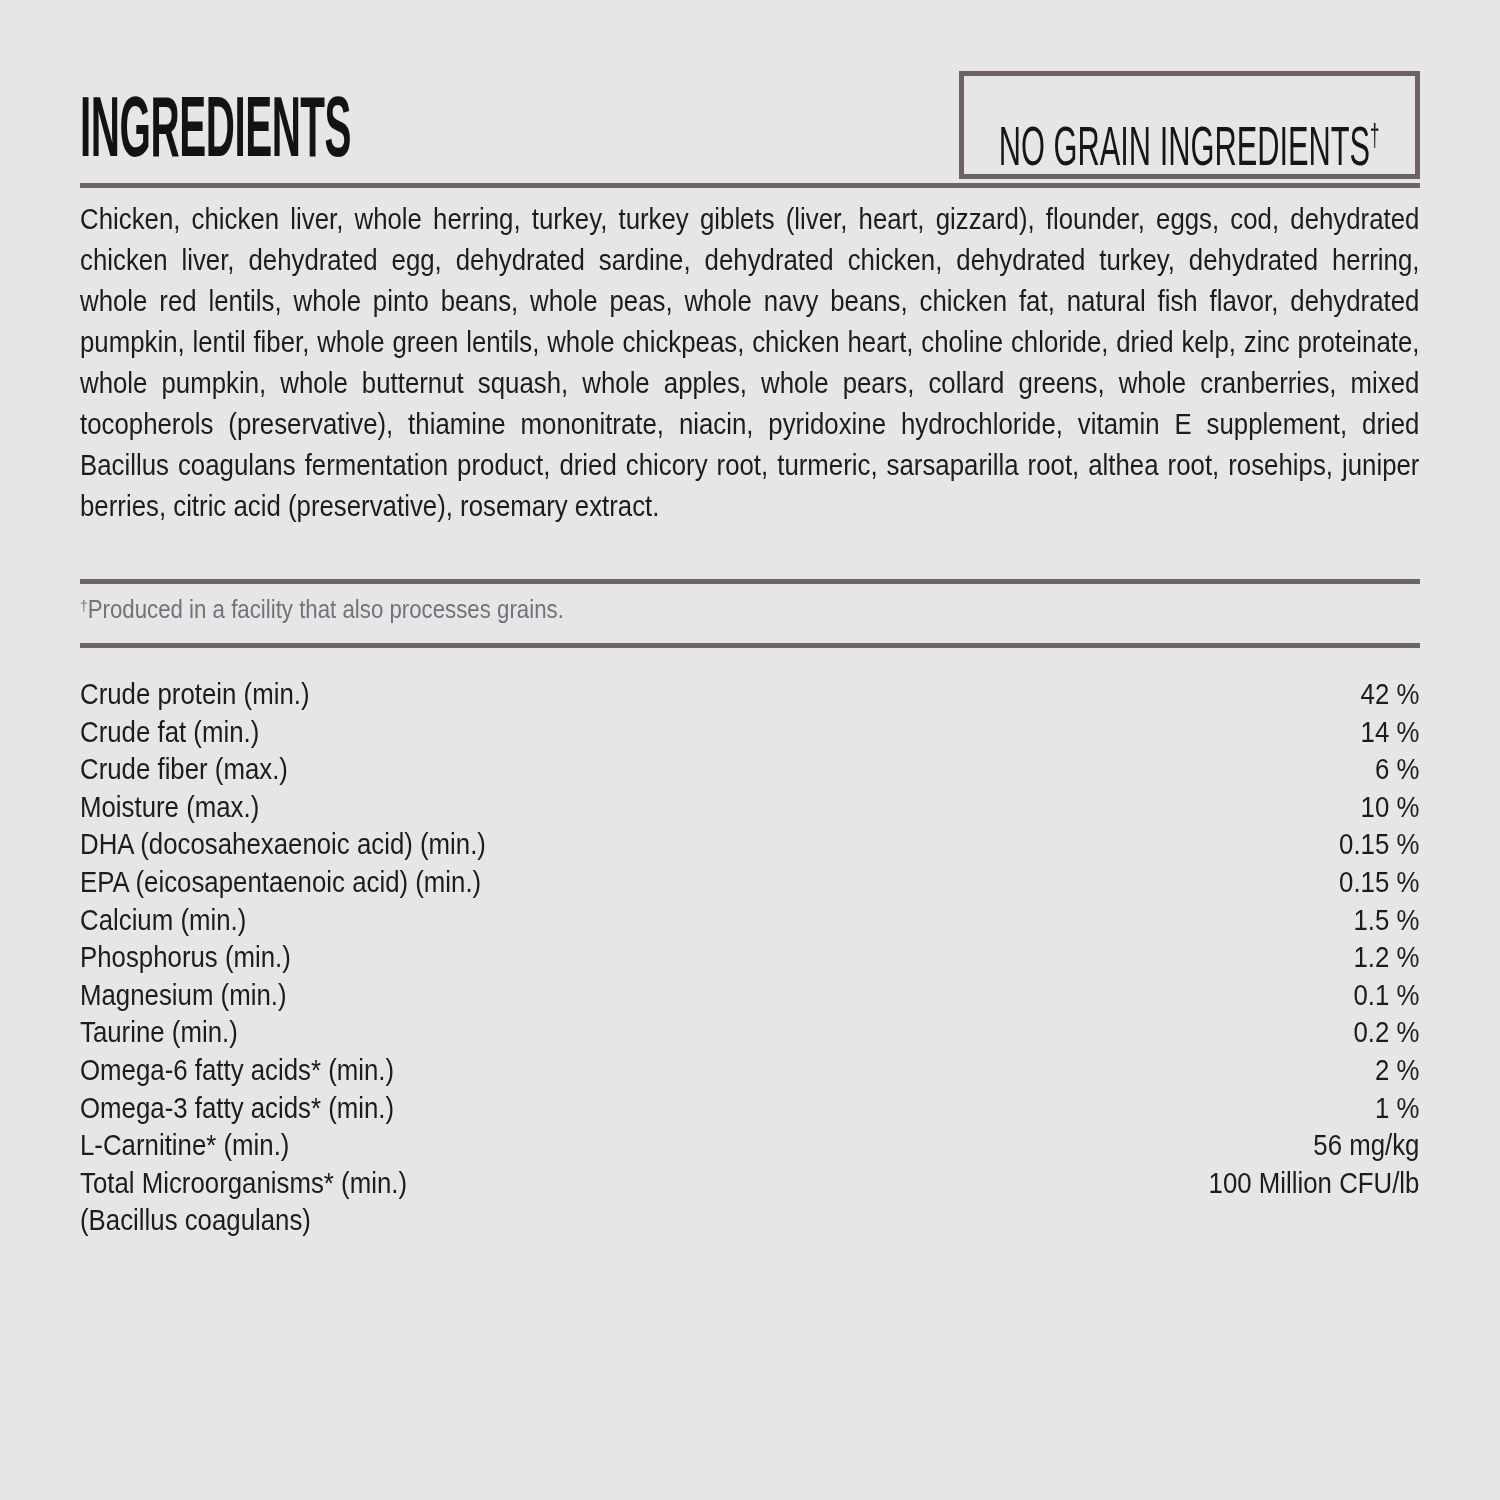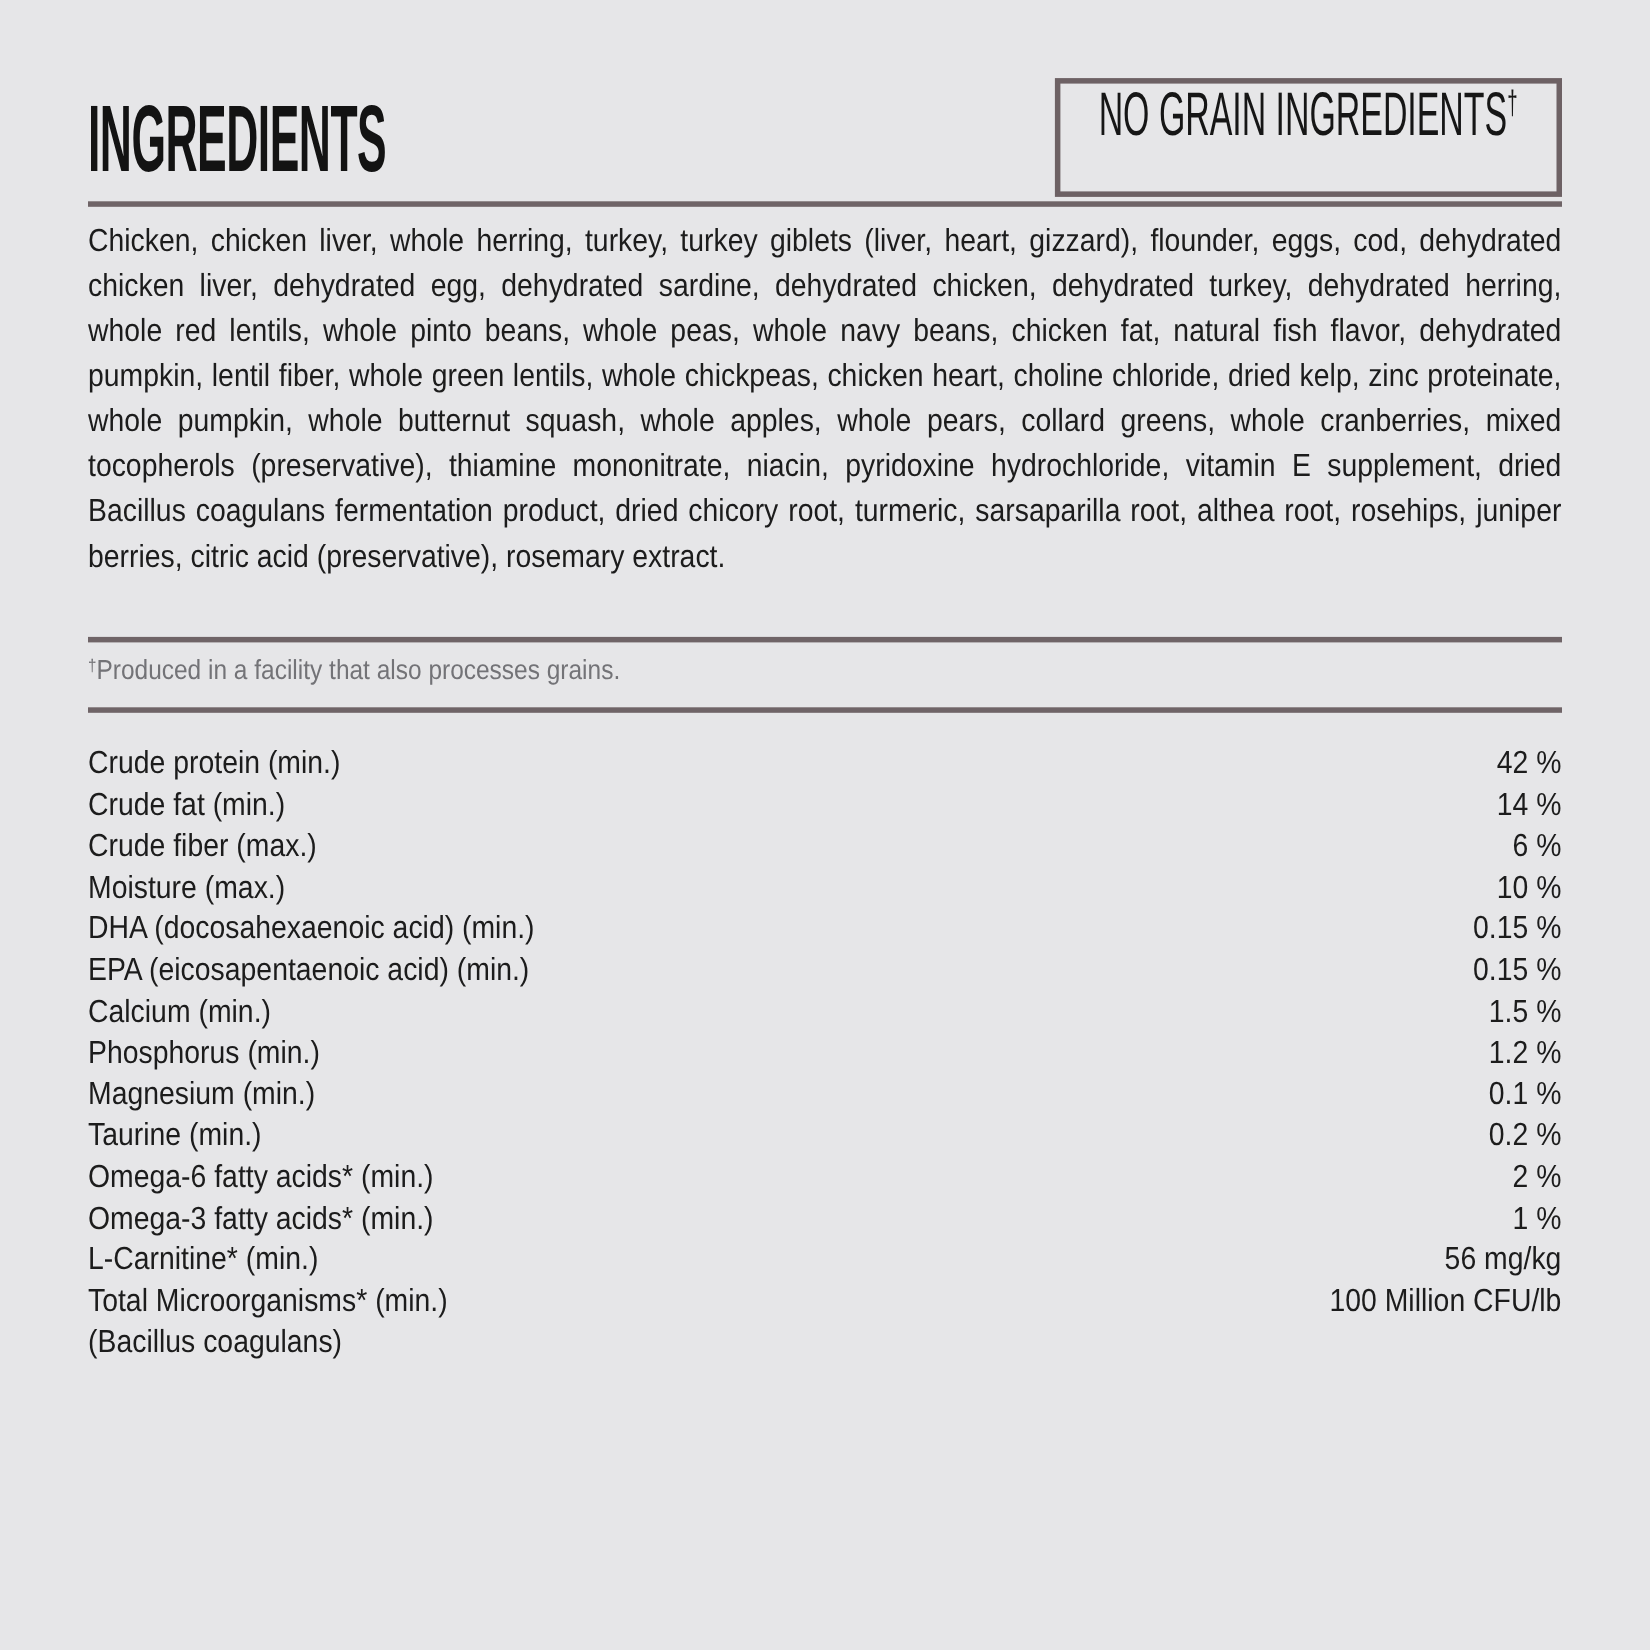--- a/index.html
+++ b/index.html
@@ -52,21 +52,21 @@
   }
   .badge {
     position: absolute;
     right: 0;
     top: 71px;
     width: 461px;
     height: 108px;
     border: 5px solid #6d6164;
     box-sizing: border-box;
     display: flex;
-    align-items: flex-start;
+    align-items: flex-end;
     justify-content: center;
   }
   .badge-text {
     display: inline-block;
     font-size: 56px;
     line-height: 1;
     font-weight: 400;
     color: #161616;
     white-space: nowrap;
     transform: scaleX(0.55);

